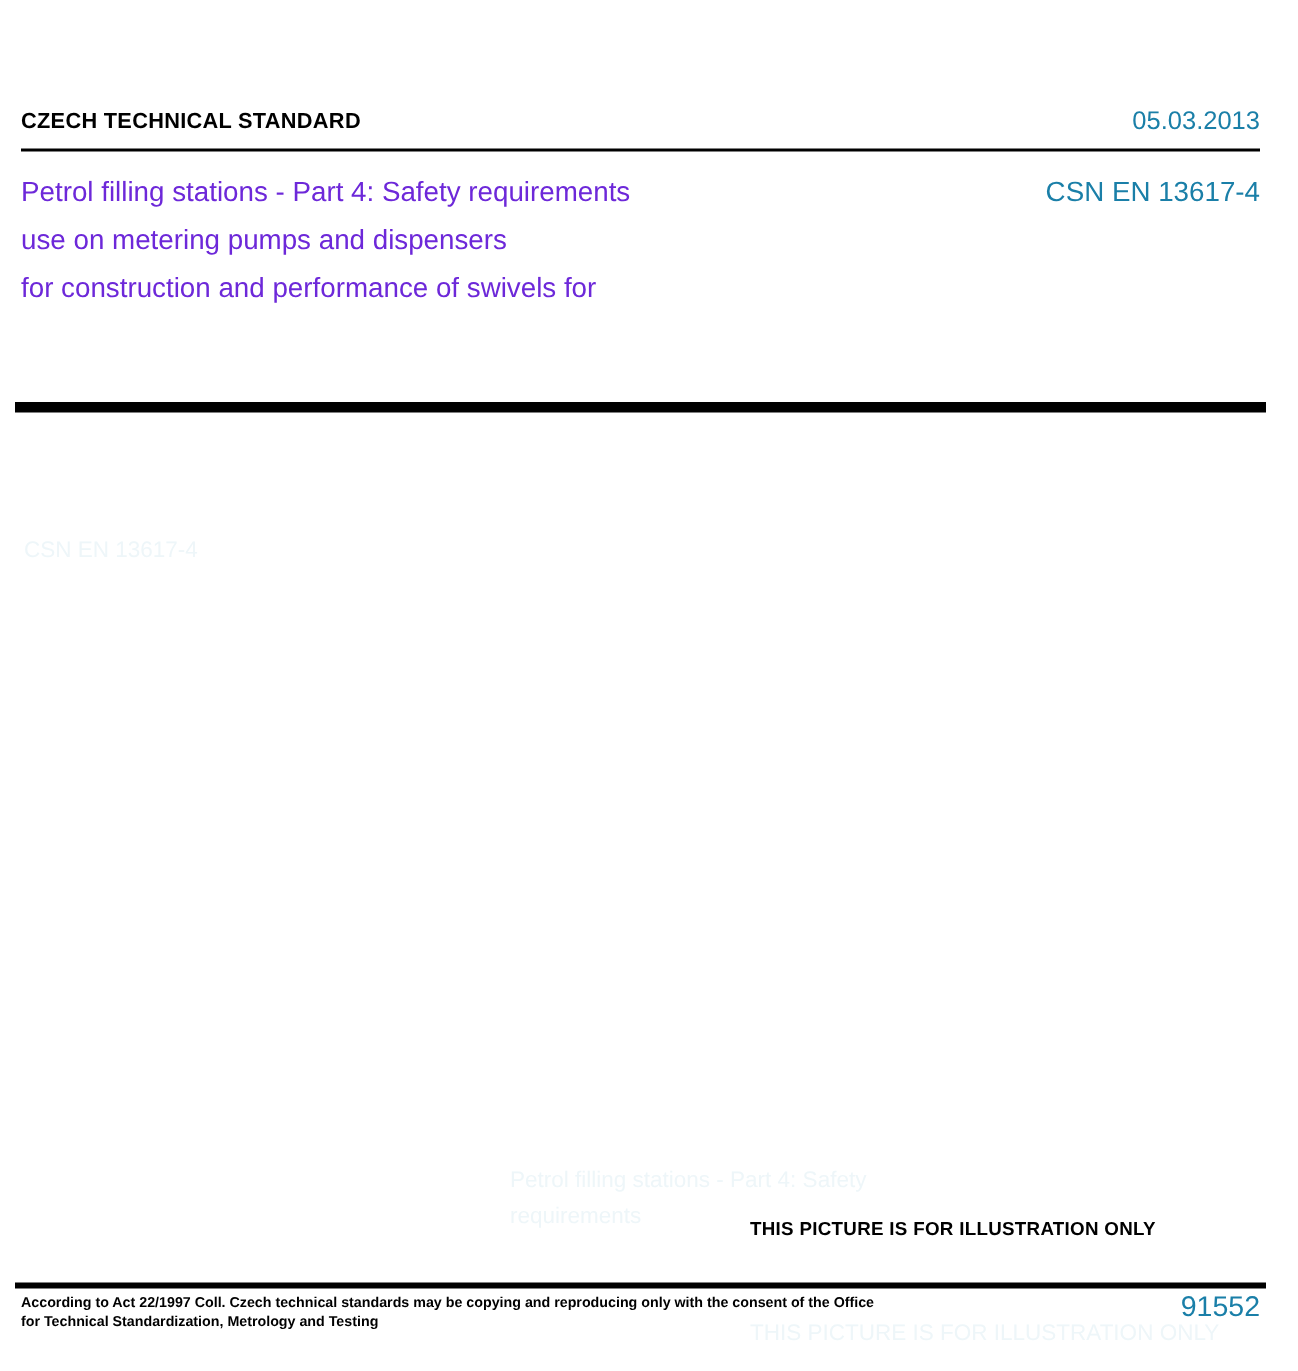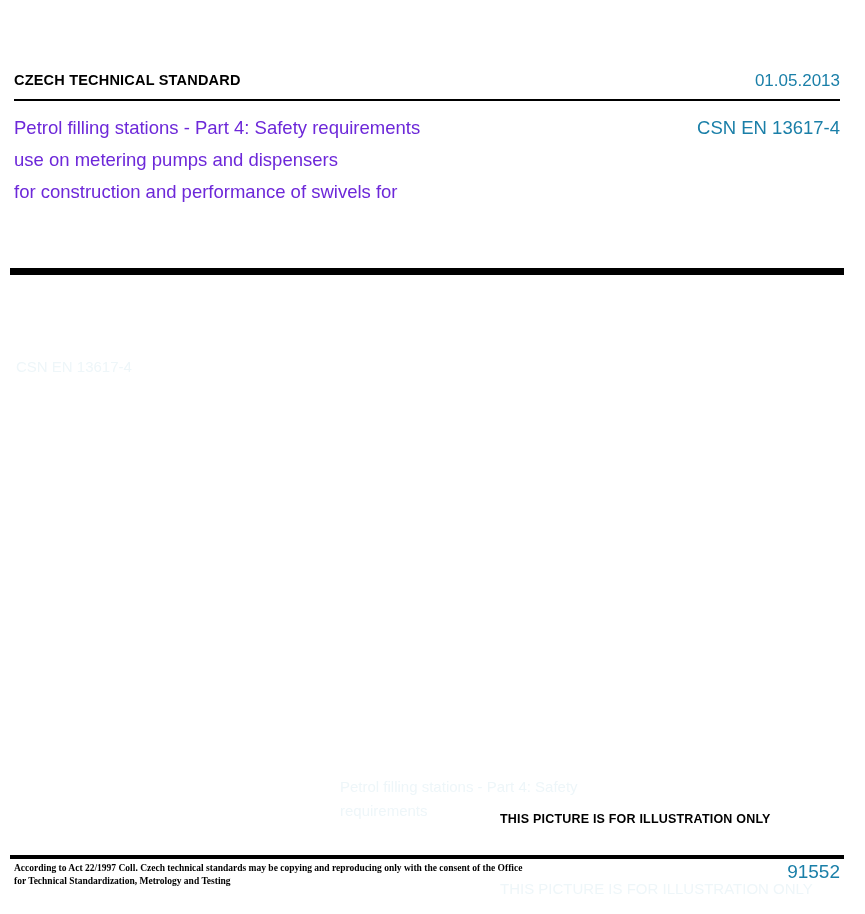--- a/index.html
+++ b/index.html
@@ -20,21 +20,21 @@
     box-sizing: border-box;
   }
 
   
   .header-row {
     position: absolute;
     left: 14px;
     top: 72px;
     width: 826px;
     display: flex;
-    align-items: flex-start;
+    align-items: center;
     justify-content: space-between;
     gap: 13px;
   }
   .doc-kind {
     font-size: 14.5px;
     font-weight: bold;
     letter-spacing: 0.2px;
     color: #000000;
     white-space: nowrap;
   }
@@ -151,38 +151,37 @@
     display: flex;
     justify-content: space-between;
     align-items: flex-start;
   }
   .footer-note {
     font-size: 9.5px;
     font-weight: bold;
     line-height: 13px;
     color: #000000;
     max-width: 600px;
-    font-family: Liberation Serif, serif;
   }
   .footer-note .line { display: block; }
   .footer-number {
     font-size: 19px;
     color: #1a7fa8;
     white-space: nowrap;
     line-height: 1.1;
   }
 </style>
 </head>
 <body>
 
 <div class="page">
 
   <div class="header-row">
     <div class="doc-kind">CZECH TECHNICAL STANDARD</div>
-    <div class="doc-date">01.05.2013</div>
+    <div class="doc-date">05.03.2013</div>
   </div>
 
   <div class="rule-thin"></div>
 
   <div class="title-block">
     <div class="title-text">
       <span class="line">Petrol filling stations - Part 4: Safety requirements</span>
       <span class="line">use on metering pumps and dispensers</span>
       <span class="line">for construction and performance of swivels for</span>
     </div>

